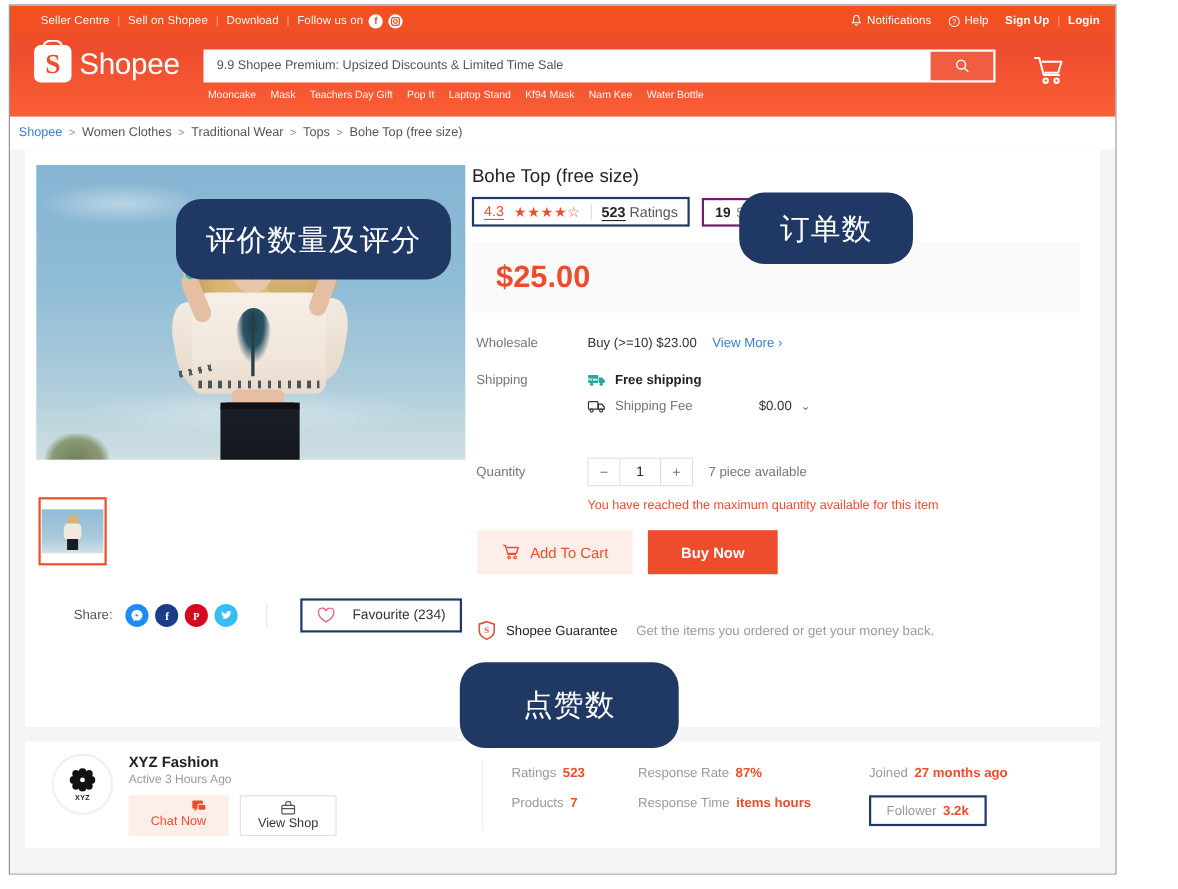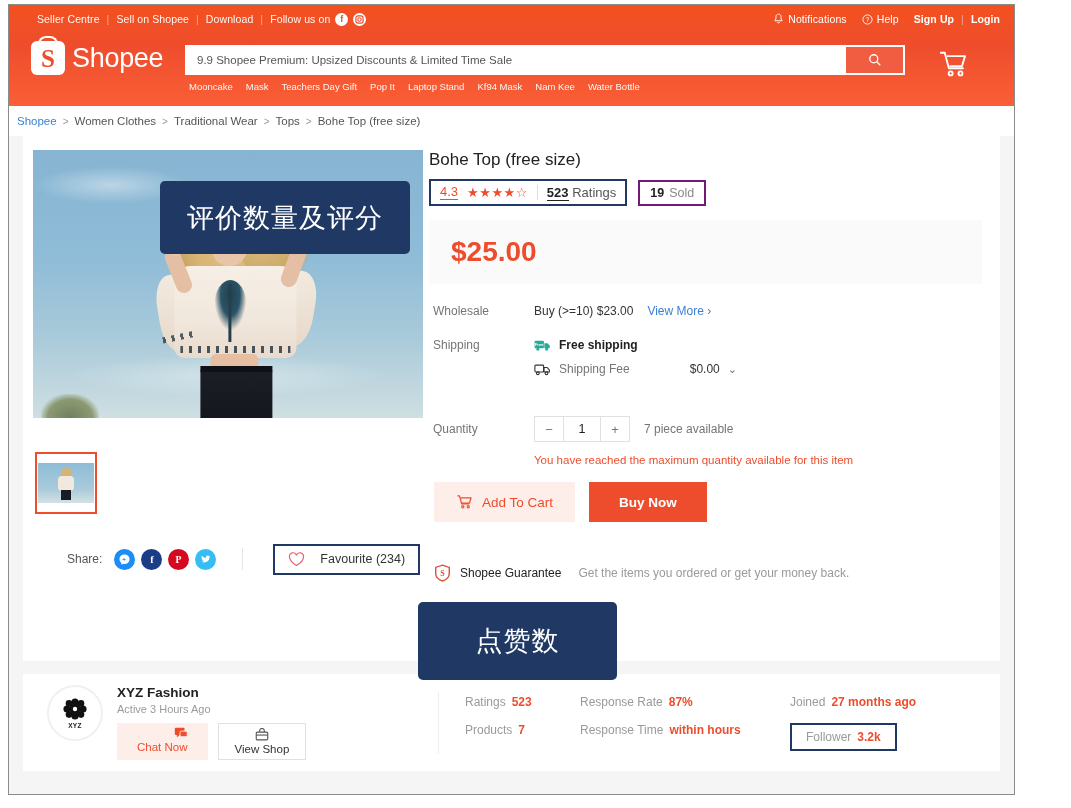--- a/index.html
+++ b/index.html
@@ -236,21 +236,21 @@
   .stat-col { display:flex; flex-direction:column; gap: 14px; }
   .stat-col.c1 { width: 115px; }
   .stat-col.c2 { width: 210px; }
   .stat-col.c3 { width: 210px; }
   .stat { color:#9a9a9a; }
   .stat b { color:#ee4d2d; margin-left: 6px; }
   .follower-box { border:2px solid #1f3864; padding: 5px 14px; display:inline-flex; align-items:center; background:#fff;}
 
   
   .callout {
-    position:absolute; background:#1f3864; color:#fff; border-radius: 5px;
+    position:absolute; background:#1f3864; color:#fff; border-radius: 23px;
     display:flex; align-items:center; justify-content:center;
     font-size: 27px; letter-spacing: 1px; z-index: 50;
     font-family:"DejaVu Sans", sans-serif;
   }
   #co-rating { left: 160px; top: 181px; width: 250px; height: 73px; }
   #co-sold   { left: 672px; top: 175px; width: 158px; height: 65px; }
   #co-like   { left: 418px; top: 602px; width: 199px; height: 78px; }
   #co-follow { left: 850px; top: 721px; width: 178px; height: 74px; }
 </style>
 </head>
@@ -575,36 +575,37 @@
           </div>
           <div class="stat">
             <span>Products</span><b>7</b>
           </div>
         </div>
         <div class="stat-col c2">
           <div class="stat">
             <span>Response Rate</span><b>87%</b>
           </div>
           <div class="stat">
-            <span>Response Time</span><b>within hours</b>
+            <span>Response Time</span><b>items hours</b>
           </div>
         </div>
         <div class="stat-col c3">
           <div class="stat">
             <span>Joined</span><b>27 months ago</b>
           </div>
           <div>
             <span class="follower-box stat">
               <span>Follower</span>
                   <b>3.2k</b>
             </span>
           </div>
         </div>
       </div>
     </div>
 
   </div>
  </div>
 
  <div class="callout" id="co-rating">评价数量及评分</div>
+ <div class="callout" id="co-sold">订单数</div>
  <div class="callout" id="co-like">点赞数</div>
 
 </div>
 
 </body></html>

